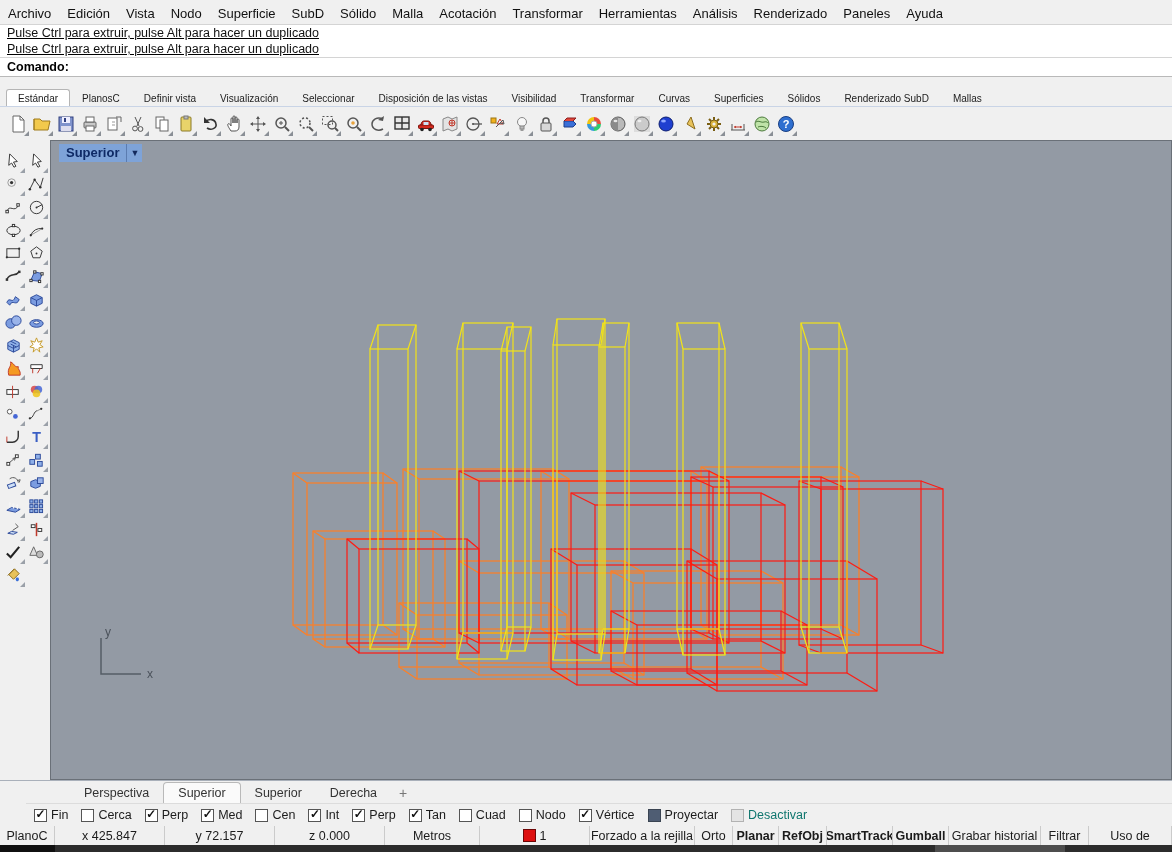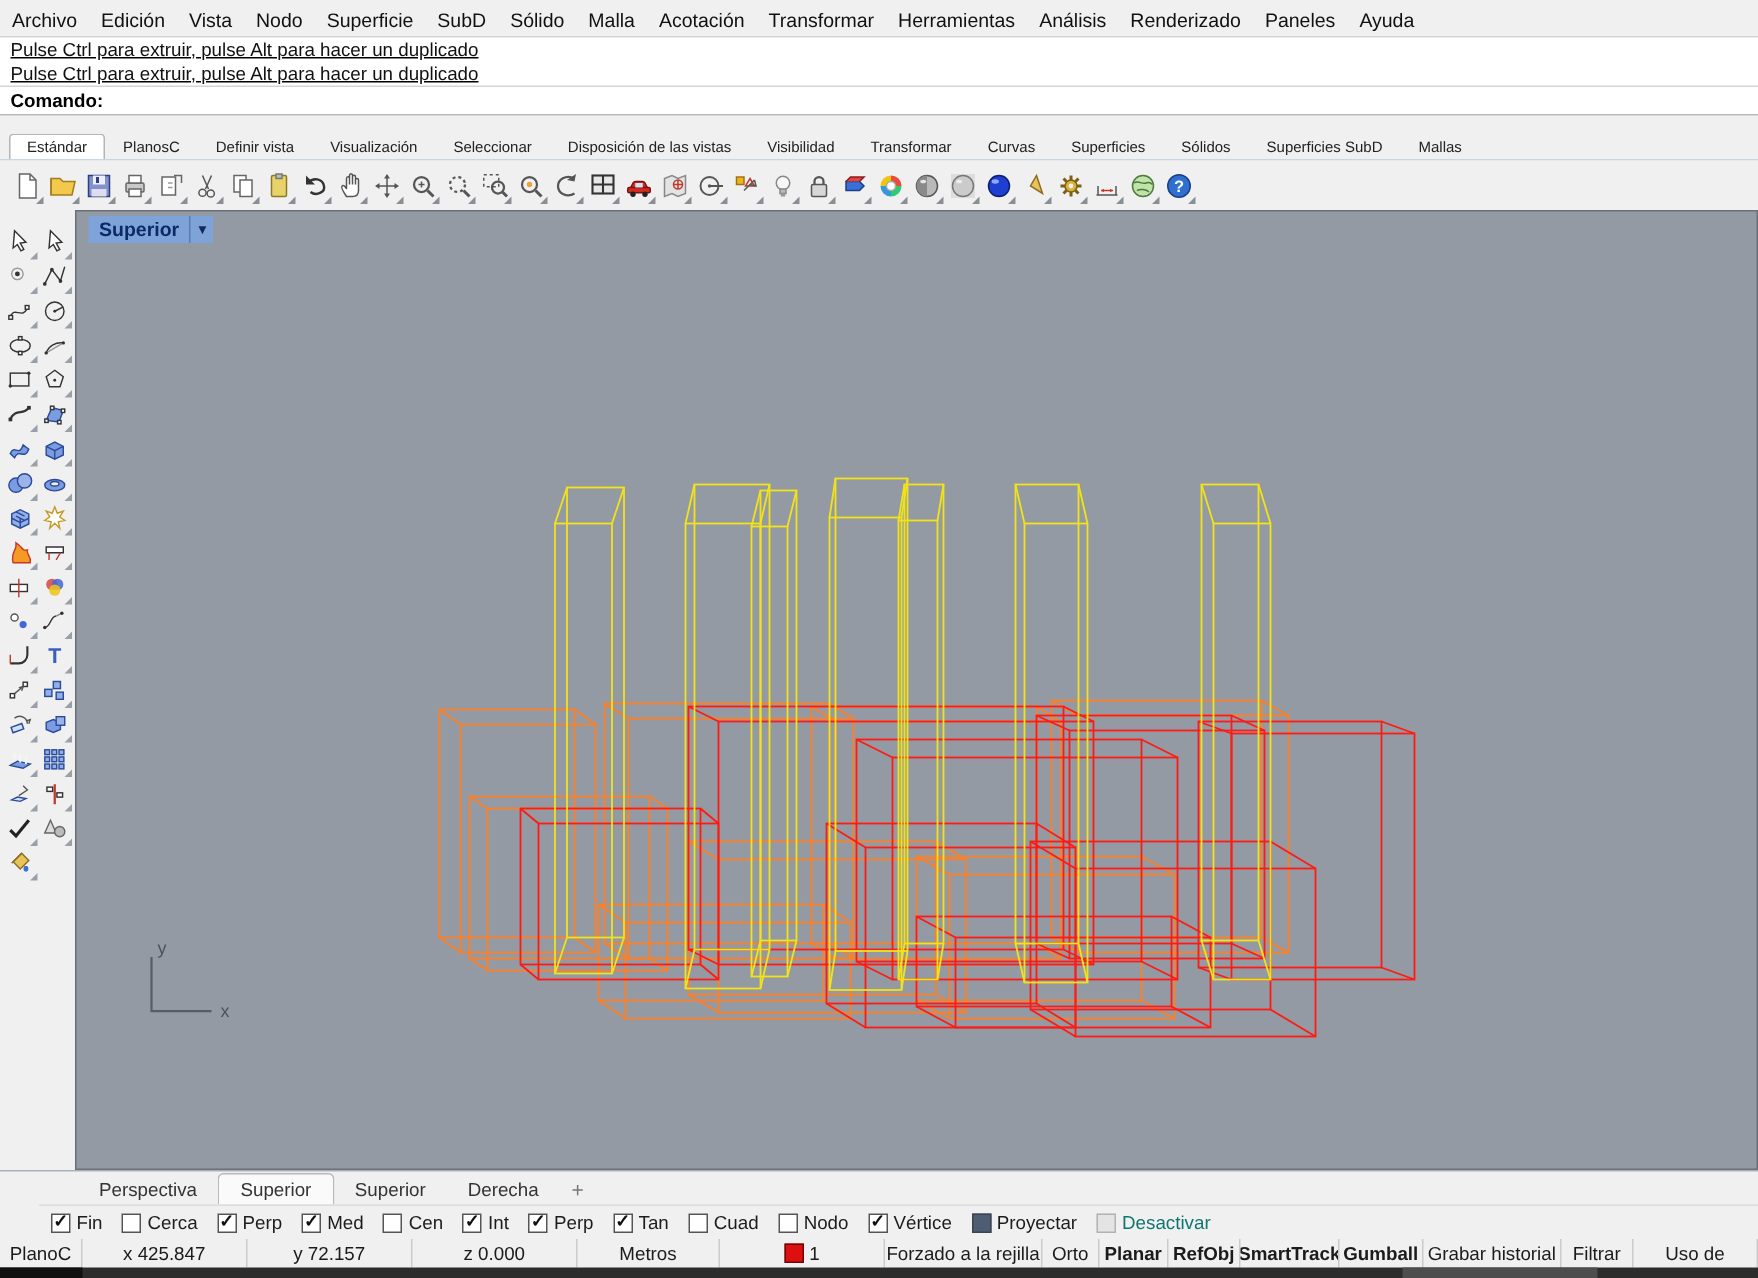--- a/index.html
+++ b/index.html
@@ -36,21 +36,21 @@
 
   
   #viewport{left:50px;top:140px;width:1122px;height:640px;background:#939aa4;border:1px solid #6a7078;box-sizing:border-box;}
   #vp-canvas{position:absolute;left:0;top:0;}
   #vp-label{position:absolute;left:8px;top:3px;display:flex;align-items:stretch;cursor:default;}
   #vp-label .txt{background:#7ea3d8;color:#0e2a66;font-weight:700;font-size:13px;padding:1px 7px 2px;}
   #vp-label .caret{background:#7ea3d8;border-left:1px solid #5b7cb0;width:15px;display:flex;align-items:center;justify-content:center;color:#13295c;font-size:9px;}
   #axis-ind{position:absolute;left:38px;bottom:95px;}
 
   
-  #vtabs{left:0;top:780px;width:1172px;height:23px;background:#f0f0f0;border-top:1px solid #a9b0ba;box-sizing:border-box;display:flex;align-items:flex-end;padding-left:52px;}
+  #vtabs{left:0;top:780px;width:1172px;height:23px;background:#f0f0f0;border-top:1px solid #a9b0ba;box-sizing:border-box;display:flex;align-items:flex-end;padding-left:70px;}
   .vtab{font-size:12.5px;color:#333;padding:3px 14px;cursor:default;}
   .vtab.active{background:#fafafa;border:1px solid #b9b9b9;border-bottom:none;border-radius:4px 4px 0 0;}
   #vtab-add{font-size:14px;color:#777;padding:2px 8px;}
 
   
   #osnap{left:0;top:803px;width:1172px;height:23px;background:#f0f0f0;border-top:1px solid #dcdcdc;box-sizing:border-box;display:flex;align-items:center;padding-left:8px;gap:13px;margin-left:26px;}
   .osnap-item{display:flex;align-items:center;gap:4px;font-size:12.5px;color:#1c1c1c;}
   .cbx{width:13px;height:13px;background:#fff;border:1px solid #555;box-sizing:border-box;position:relative;flex:0 0 auto;}
   .cbx.checked::after{content:"\2713";position:absolute;left:0.5px;top:-3px;font-size:12px;font-weight:700;color:#101010;}
   .cbx.filled{background:#4f5d73;border-color:#3a4452;}
@@ -100,21 +100,21 @@
     <div class="rtab">PlanosC</div>
     <div class="rtab">Definir vista</div>
     <div class="rtab">Visualización</div>
     <div class="rtab">Seleccionar</div>
     <div class="rtab">Disposición de las vistas</div>
     <div class="rtab">Visibilidad</div>
     <div class="rtab">Transformar</div>
     <div class="rtab">Curvas</div>
     <div class="rtab">Superficies</div>
     <div class="rtab">Sólidos</div>
-    <div class="rtab">Superficies SubD</div>
+    <div class="rtab">Renderizado SubD</div>
     <div class="rtab">Mallas</div>
   </div>
 
 <div id="toolbar" class="abs">
     <div class="tbtn">
       <svg viewBox="0 0 20 20">
         <path d="M5 2h7l4 4v12H5z" fill="#fff" stroke="#666"></path>
         <path d="M12 2v4h4" fill="none" stroke="#666"></path>
       </svg>
       <span class="fly"></span>

